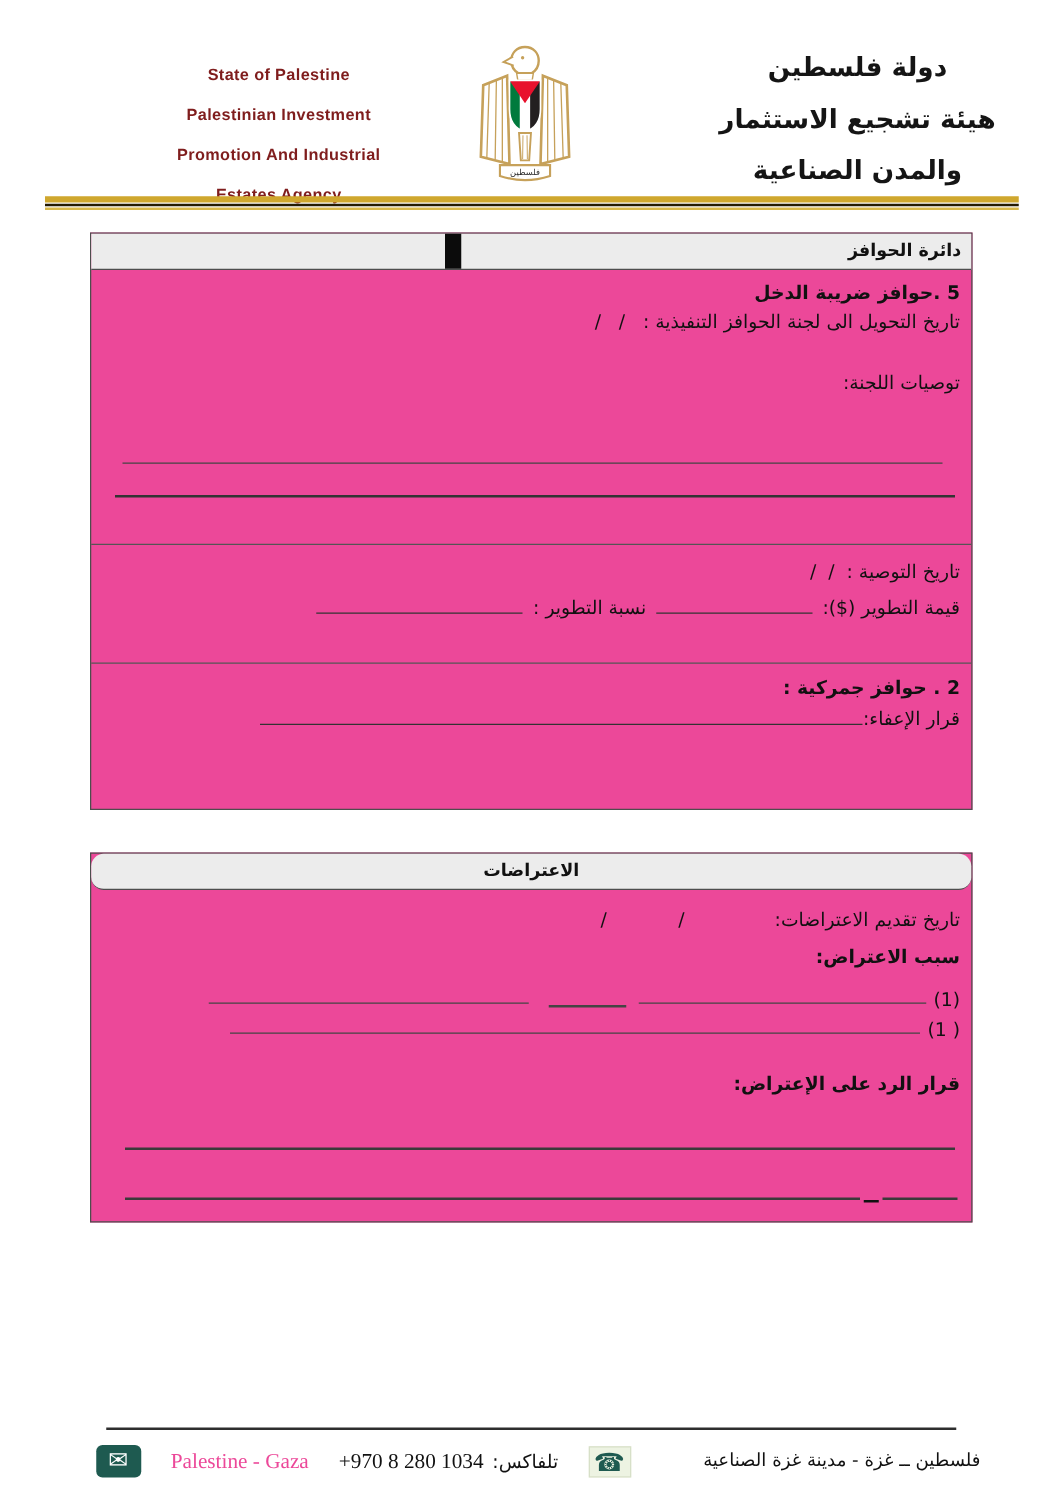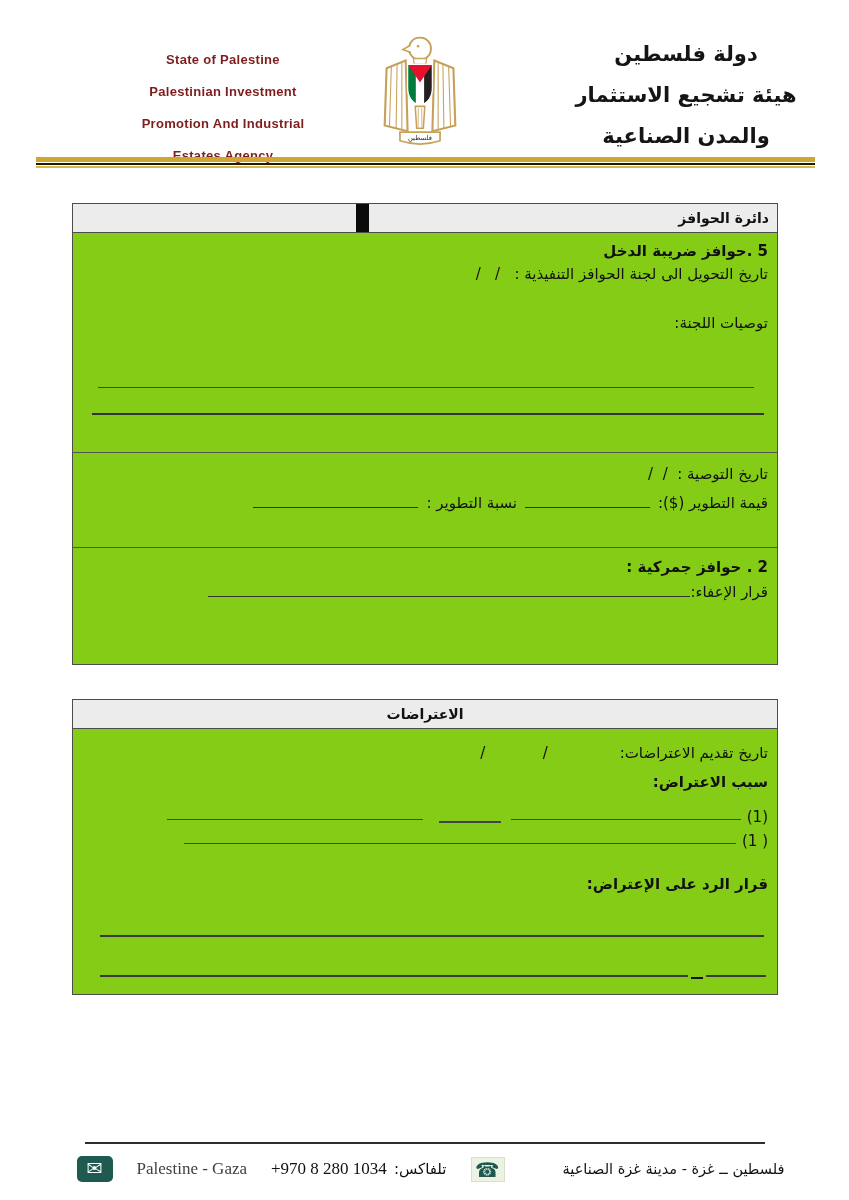--- a/index.html
+++ b/index.html
@@ -20,29 +20,29 @@
     position:absolute; right:38px; top:42px; width:250px; text-align:center;
     direction:rtl; font-weight:700; font-size:21px; color:#151515;
   }
   .hdr-ar div { margin-bottom:17px; }
   .gold-sep { position:absolute; left:36px; right:34px; top:157px; }
   .gold-sep .g1 { height:5px; background:#CFA72E; }
   .gold-sep .bk { height:2px; background:#241B02; margin-top:1px; }
   .gold-sep .g2 { height:2px; background:#D8B84A; margin-top:1px; }
 
   
-  .formbox { position:absolute; left:72px; width:706px; border:1px solid #4d4d4d; background:#84cc16;margin-top:17px; }
+  .formbox { position:absolute; left:72px; width:706px; border:1px solid #4d4d4d; background:#ec4899; }
   .box1 { top:186px; height:462px; }
   .box2 { top:682px; height:296px; }
   .barhead {
     position:relative; height:29px; background:#ECECEC; border-bottom:1px solid #4d4d4d;
     font-weight:700; font-size:14px; line-height:28px; direction:rtl;
   }
   .barhead.right { text-align:right; padding-right:8px; }
-  .barhead.center { text-align:center; }
+  .barhead.center { text-align:center;border-radius:10px; }
   .cursor-block { position:absolute; left:283px; top:0; width:13px; height:28px; background:#0b0b0b; }
 
   .rtl { direction:rtl; }
   .sec { padding:0 9px; font-size:15px; }
   .sec .bold { font-weight:700; }
   .sec1 { height:210px; }
   .sec2 { height:95px; border-top:1px solid #555; }
   .sec3 { border-top:1px solid #555; }
 
   .h1line { margin-top:9px; }
@@ -83,21 +83,21 @@
   
   .foot-rule { position:absolute; left:85px; width:680px; top:1142px; border-top:2px solid #2e2e2e; }
   .footer {
     position:absolute; left:72px; right:60px; top:1152px; height:34px;
     display:flex; align-items:center; justify-content:center; gap:24px;
   }
   .mail-badge {
     width:36px; height:26px; background:#1E5A50; border-radius:5px;
     color:#fff; font-size:19px; line-height:25px; text-align:center;
   }
-  .foot-en { font-family:"Liberation Serif", serif; font-size:17px; color:#404040; }
+  .foot-en { font-family:"Liberation Serif", serif; font-size:17px; color:#ec4899; }
   .telefax { display:flex; align-items:center; gap:7px; }
   .telefax .num { font-family:"Liberation Serif", serif; font-size:17px; direction:ltr; }
   .telefax .lab { direction:rtl; font-size:15px; }
   .phone-badge {
     width:34px; height:25px; background:#EDF3E2; border:1px solid #d7e0c8;
     color:#1E5A50; font-size:20px; line-height:24px; text-align:center;
   }
   .foot-ar { direction:rtl; font-size:14.5px;margin-left:34px; }
 </style>
 </head>

